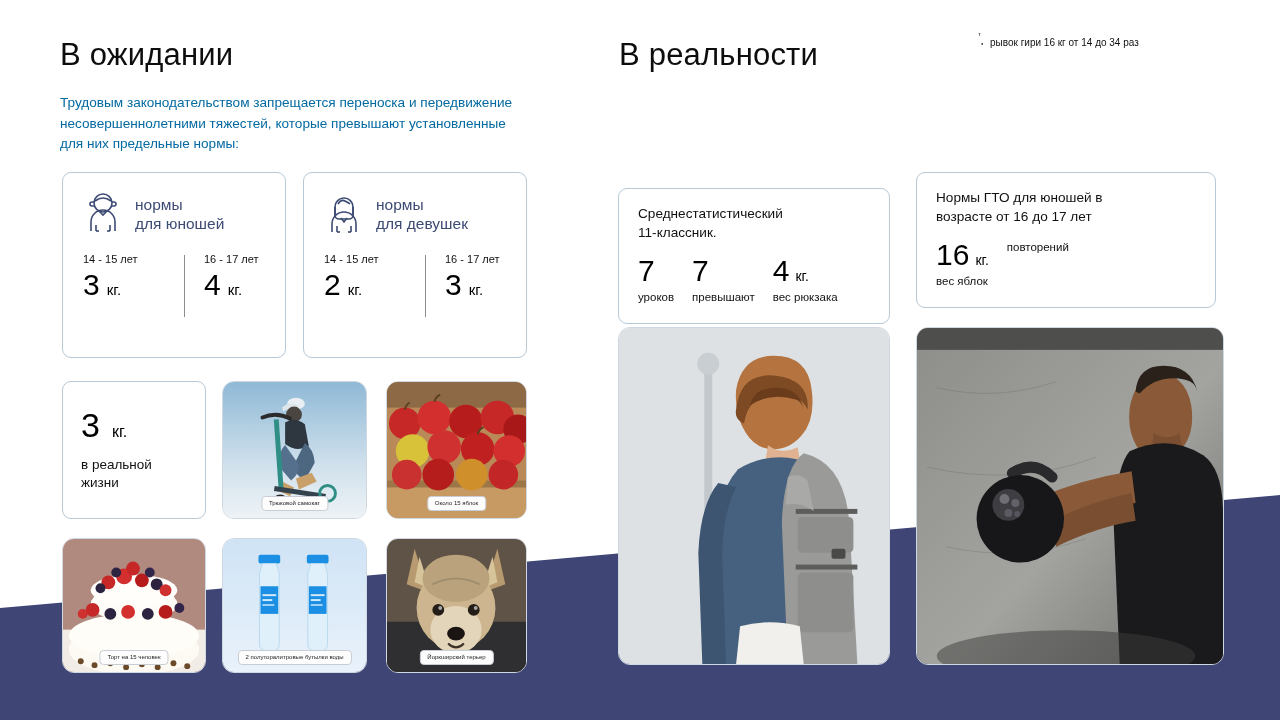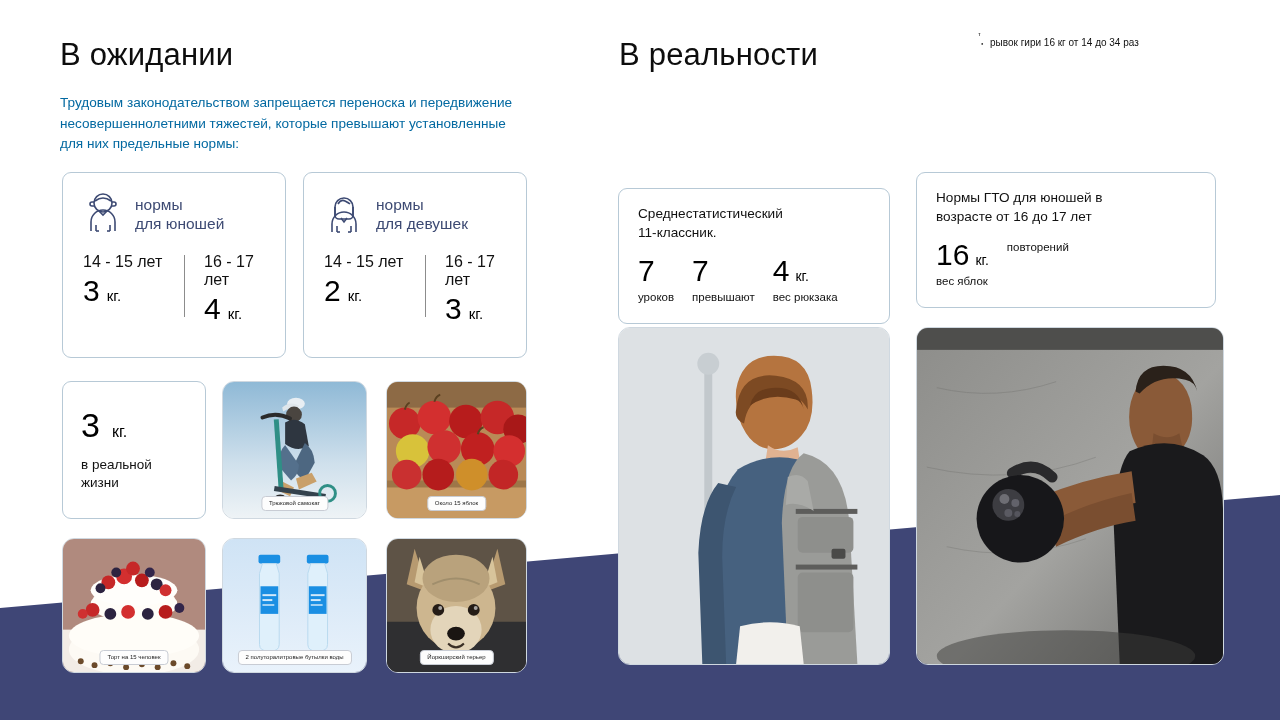--- a/index.html
+++ b/index.html
@@ -99,21 +99,21 @@
     padding: 0 4px 0 20px;
   }
   .norm-col { width: 50%; position: relative; }
   .norm-col + .norm-col { padding-left: 22px; }
   .norm-col + .norm-col::before {
     content: "";
     position: absolute; left: 2px; top: 2px;
     width: 1px; height: 62px;
     background: #8c8c8c;
   }
-  .age-label { font-size: 16px; color: #111; margin-bottom: 2px; }
+  .age-label { font-size: 11px; color: #111; margin-bottom: 2px; }
   .kg-row { display: flex; align-items: baseline; }
   .kg-num { font-size: 30px; font-weight: 400; color: #000; line-height: 36px; }
   .kg-unit { font-size: 15px; color: #000; margin-left: 7px; }
 
   
   #card-real { left: 62px; top: 381px; width: 144px; height: 138px; }
   #card-real .r-inner { padding: 24px 0 0 18px; }
   #card-real .kg-num { font-size: 34px; line-height: 38px; }
   #card-real .kg-unit { font-size: 16px; margin-left: 12px; }
   .real-sub {

